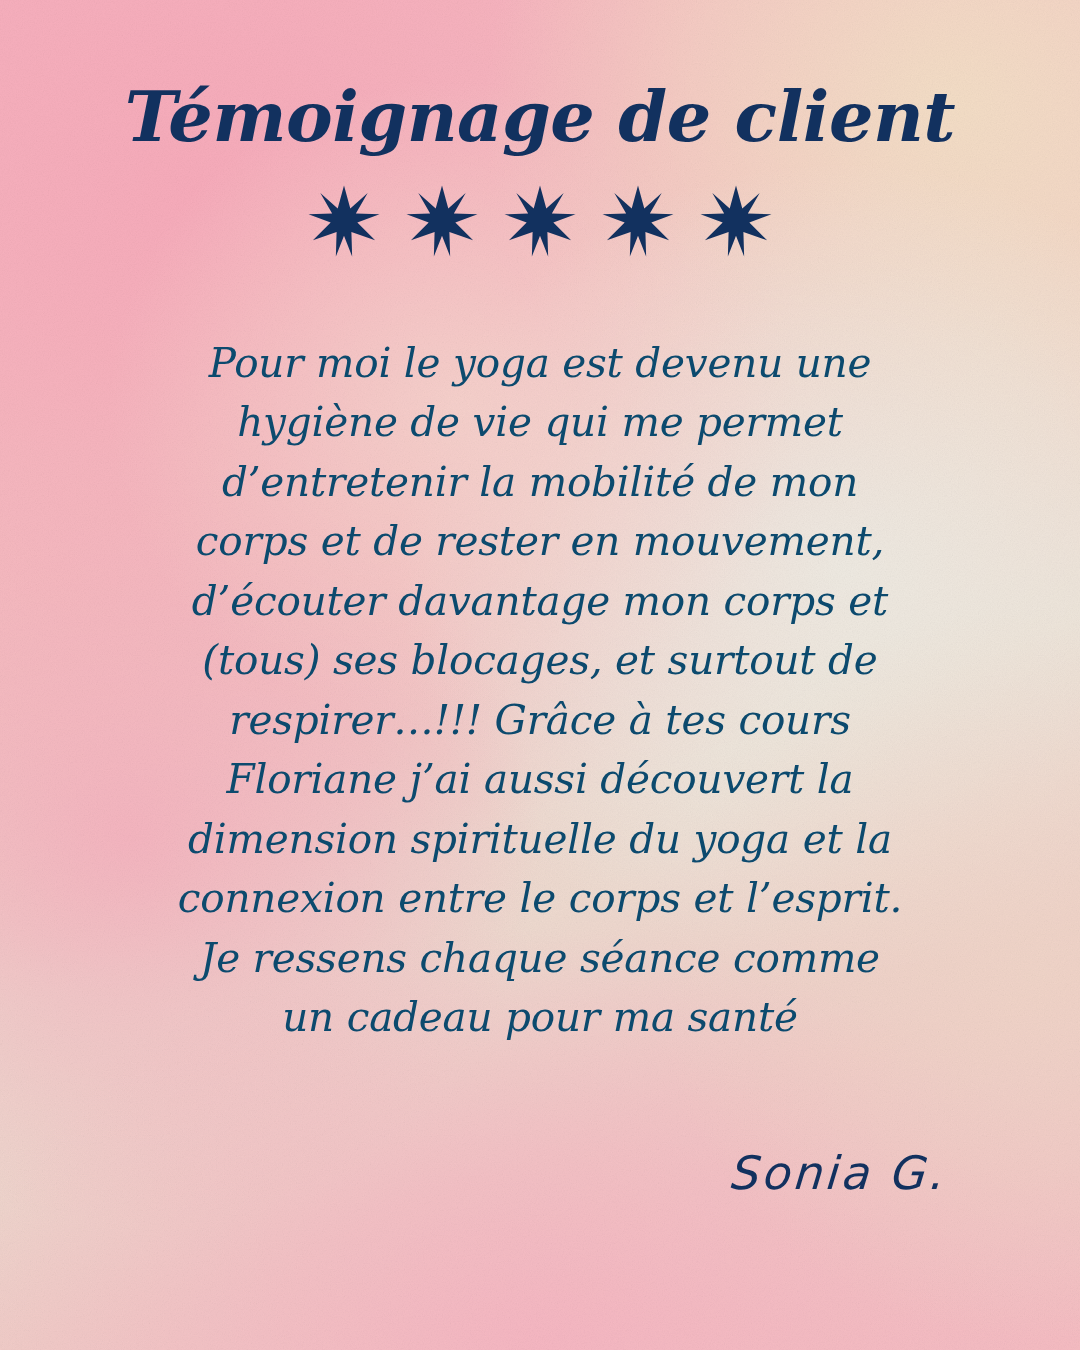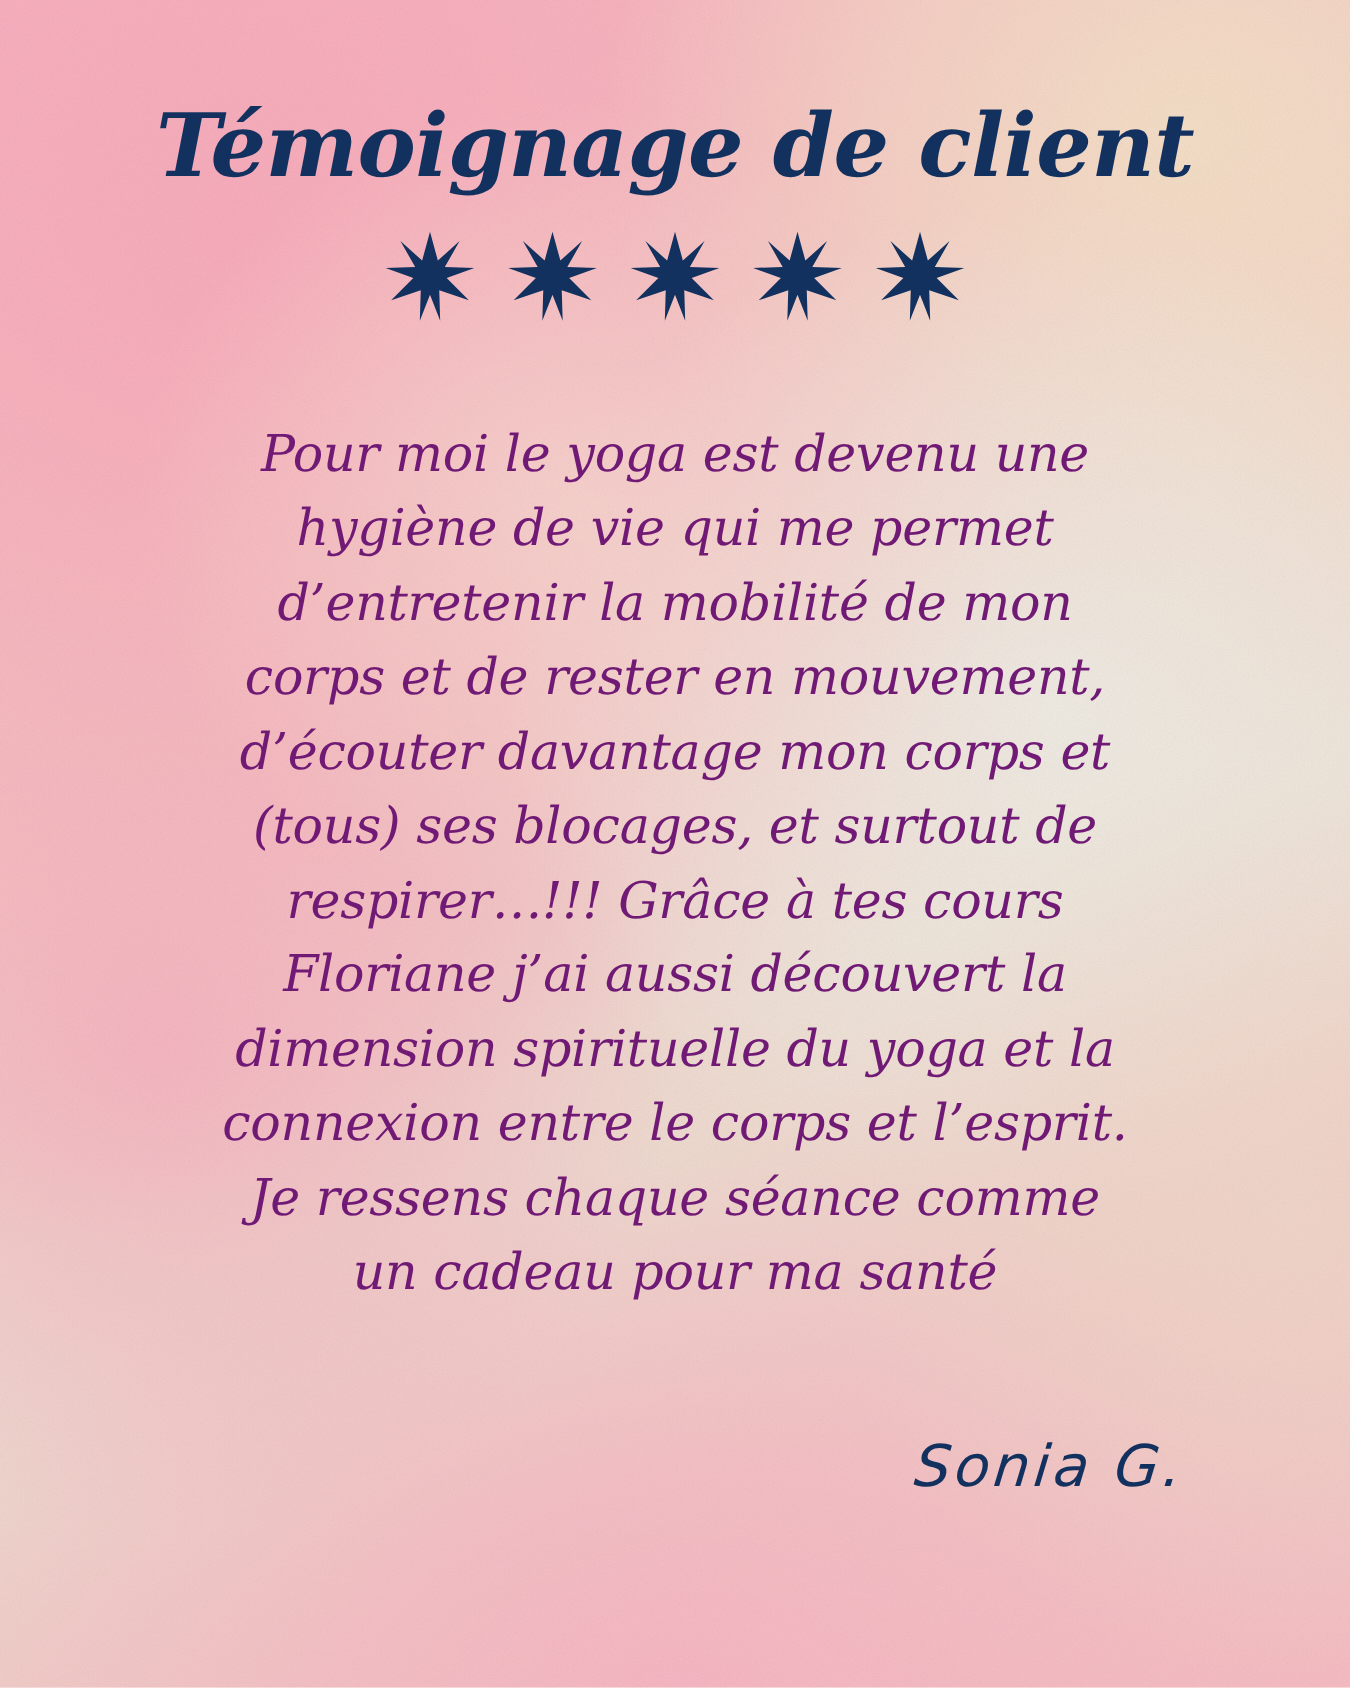--- a/index.html
+++ b/index.html
@@ -108,21 +108,21 @@
   .quote {
     margin-top: 76px;
     width: 740px;
     text-align: center;
     font-family: "DejaVu Serif", "Liberation Serif", serif;
     font-style: italic;
     font-weight: 400;
     font-size: 40.5px;
     line-height: 1.47;
     letter-spacing: -0.2px;
-    color: #701a75;
+    color: #0c4a6e;
   }
 
   .signature {
     margin-top: 58px;
     align-self: flex-end;
     margin-right: 36px;
     font-family: "DejaVu Sans", "Liberation Sans", sans-serif;
     font-style: italic;
     font-weight: 400;
     font-size: 46px;

